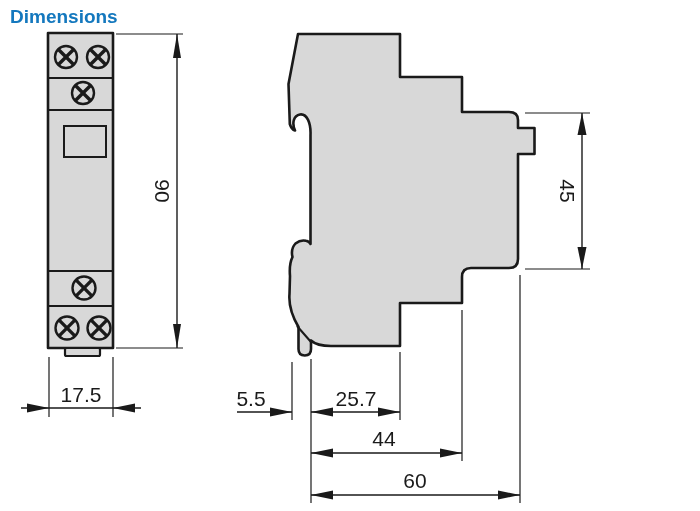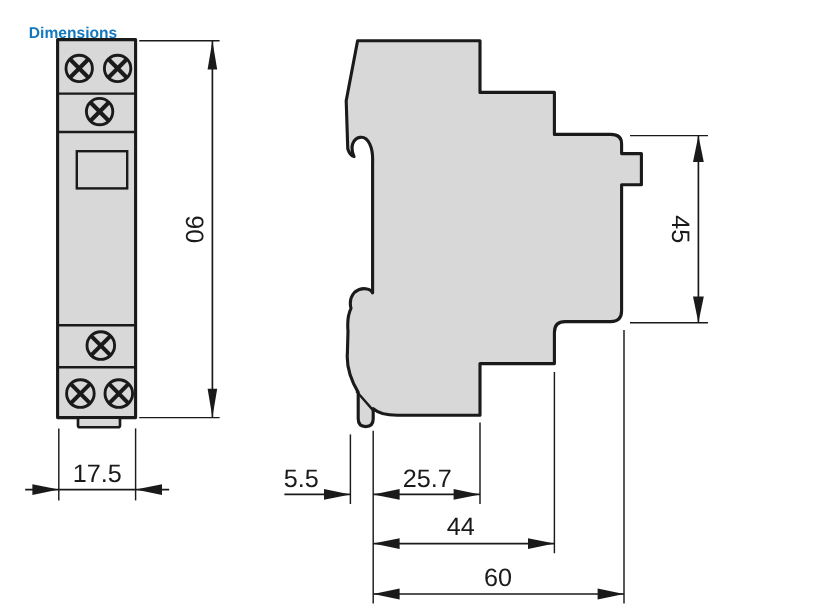--- a/index.html
+++ b/index.html
@@ -1,22 +1,22 @@
 <!DOCTYPE html>
 <html style="--title: #1478be; --body-fill: #d8d8d8; --line: #1a1a1a;"><head>
 <meta charset="utf-8">
 <style>
   html,body{margin:0;padding:0;background:#ffffff;}
   .canvas{
     position:relative;width:700px;height:511px;background:#ffffff;overflow:hidden;
     font-family:"Liberation Sans",sans-serif;
   }
   .title{
-    position:absolute;top:6px;left:10px;margin:14px;
-    font-size:13px;font-weight:bold;color:var(--title,#1478be);
+    position:absolute;top:6px;left:10px;margin:0;
+    font-size:19px;font-weight:bold;color:var(--title,#1478be);
     font-family:"Liberation Sans",sans-serif;
   }
   svg{position:absolute;top:0;left:0;}
   .body-shape{fill:var(--body-fill,#d8d8d8);stroke:var(--line,#1a1a1a);stroke-width:2.6;stroke-linejoin:round;}
   .divider{stroke:var(--line,#1a1a1a);stroke-width:2;fill:none;}
   .detail{stroke:var(--line,#1a1a1a);stroke-width:2.2;fill:var(--body-fill,#d8d8d8);}
   .screw-c{fill:var(--body-fill,#d8d8d8);stroke:var(--line,#1a1a1a);stroke-width:2.4;}
   .screw-x{stroke:var(--line,#1a1a1a);stroke-width:3.4;stroke-linecap:butt;}
   .ext{stroke:var(--line,#1a1a1a);stroke-width:1.2;fill:none;}
   .dim{stroke:var(--line,#1a1a1a);stroke-width:1.4;fill:none;}

